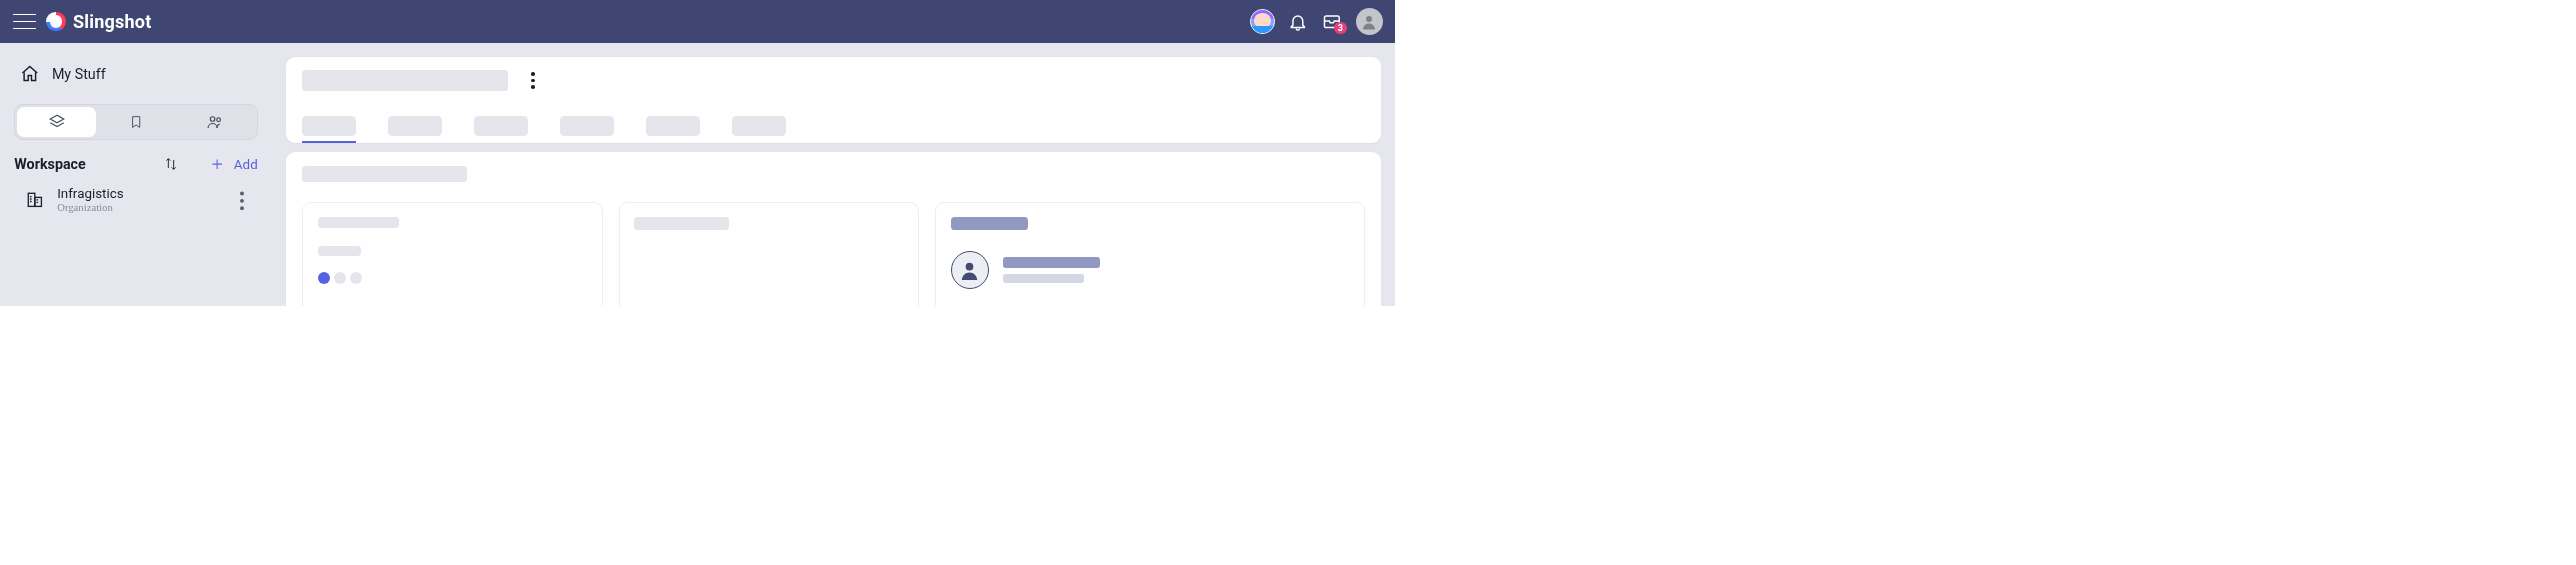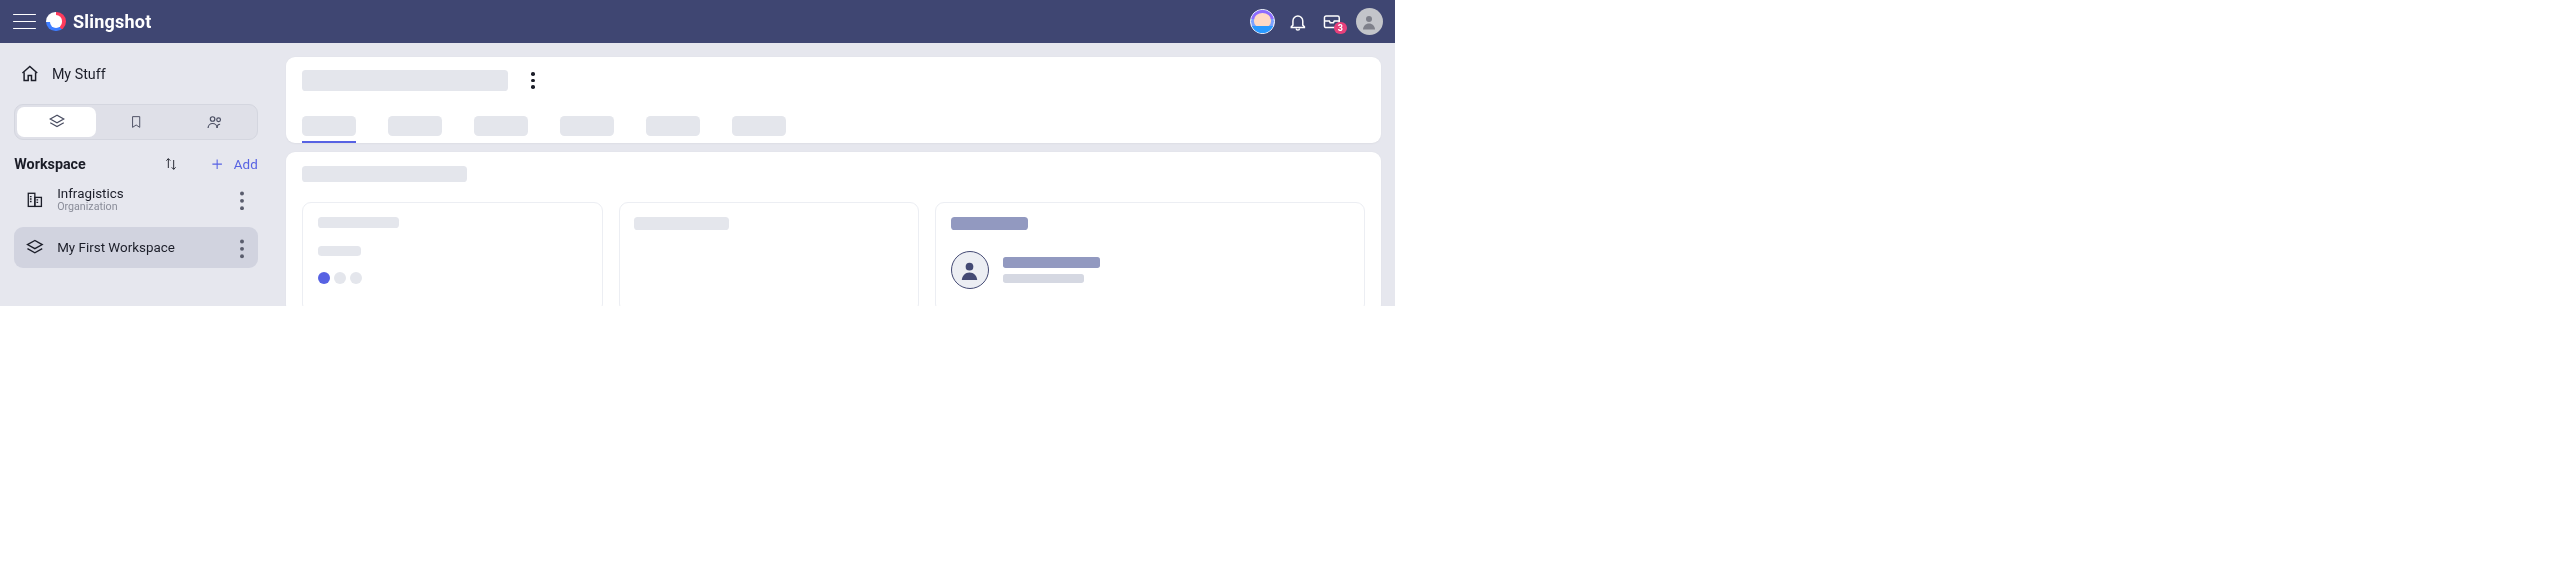--- a/index.html
+++ b/index.html
@@ -89,21 +89,21 @@
     .add-btn svg { stroke: #5762e3; fill: none; stroke-width: 1.8; }
     .section-header .gap { width: 12.5px; }
 
     .ws-item {
       margin-top: 7.2px; height: 41px; display: flex; align-items: center; gap: 12.5px;
       padding: 0 7.2px 0 10.7px; border-radius: 9px; cursor: pointer;
     }
     .ws-item svg { stroke: #1c1e29; fill: none; stroke-width: 1.6; width: 19.7px; height: 19.7px; }
     .ws-item .labels { flex: 1; display: flex; flex-direction: column; line-height: 1.15; }
     .ws-item .name { font-size: 13.4px; color: #1c1e29; }
-    .ws-item .sub { font-size: 10.7px; color: #8a8d99; }
+    .ws-item .sub { font-size: 10.7px; color: #8a8d99; font-family: Liberation Serif, serif; }
     .ws-item .more { width: 18px; height: 18px; display: flex; justify-content: center; }
     .ws-item .more svg { stroke: none; }
     .ws-item.selected { background: #d1d3df; }
 
     
     .main { flex: 1; padding: 14.3px; overflow: hidden; }
     .panel1 {
       background: #fff; border-radius: 9px; padding: 12.5px 16px 0 16px;
       box-shadow: 0 0.9px 1.8px rgba(0,0,0,0.04);
     }
@@ -255,36 +255,20 @@
       </div>
       <div class="more">
         <svg width="3.6" height="14.3" viewBox="0 0 4 16">
             <circle cx="2" cy="2" r="1.6" fill="#5a5d6d"></circle>
             <circle cx="2" cy="8" r="1.6" fill="#5a5d6d"></circle>
             <circle cx="2" cy="14" r="1.6" fill="#5a5d6d"></circle>
           </svg>
       </div>
     </div>
 
-    <div class="ws-item selected">
-      <svg viewBox="0 0 24 24">
-          <path d="M12 3 3 8l9 5 9-5-9-5z"></path>
-          <path d="M3 13l9 5 9-5"></path>
-        </svg>
-      <div class="labels">
-        <span class="name">My First Workspace</span>
-      </div>
-      <div class="more">
-        <svg width="3.6" height="14.3" viewBox="0 0 4 16">
-            <circle cx="2" cy="2" r="1.6" fill="#5a5d6d"></circle>
-            <circle cx="2" cy="8" r="1.6" fill="#5a5d6d"></circle>
-            <circle cx="2" cy="14" r="1.6" fill="#5a5d6d"></circle>
-          </svg>
-      </div>
-    </div>
   </div>
 
   <div class="main">
 
     <div class="panel1">
       <div class="panel1-top">
         <div class="skel skel-title"></div>
         <div class="dots3">
             <span></span>
             <span></span>

